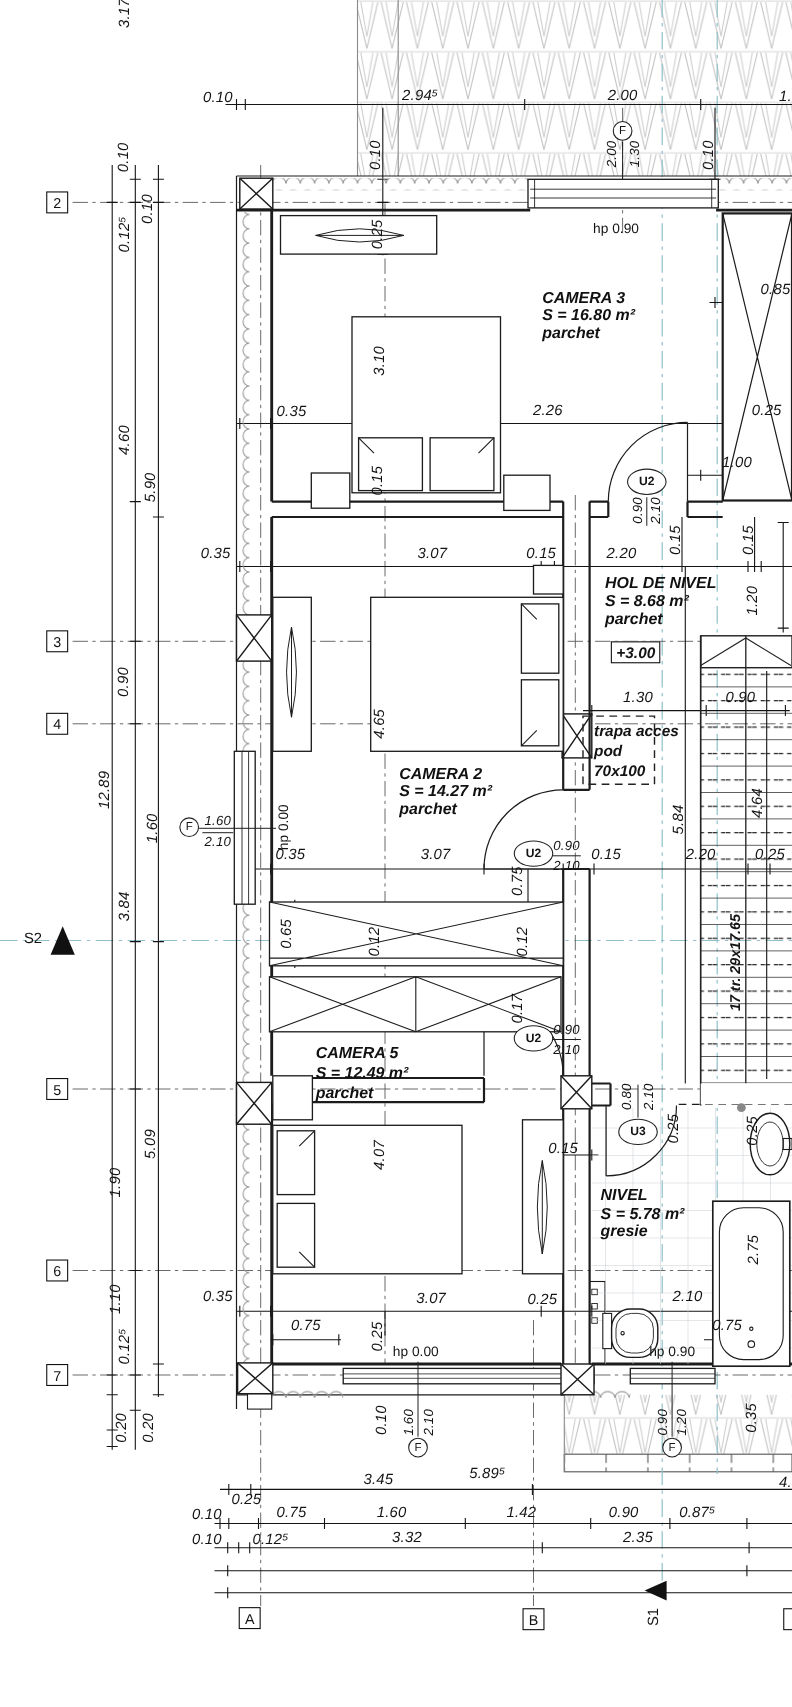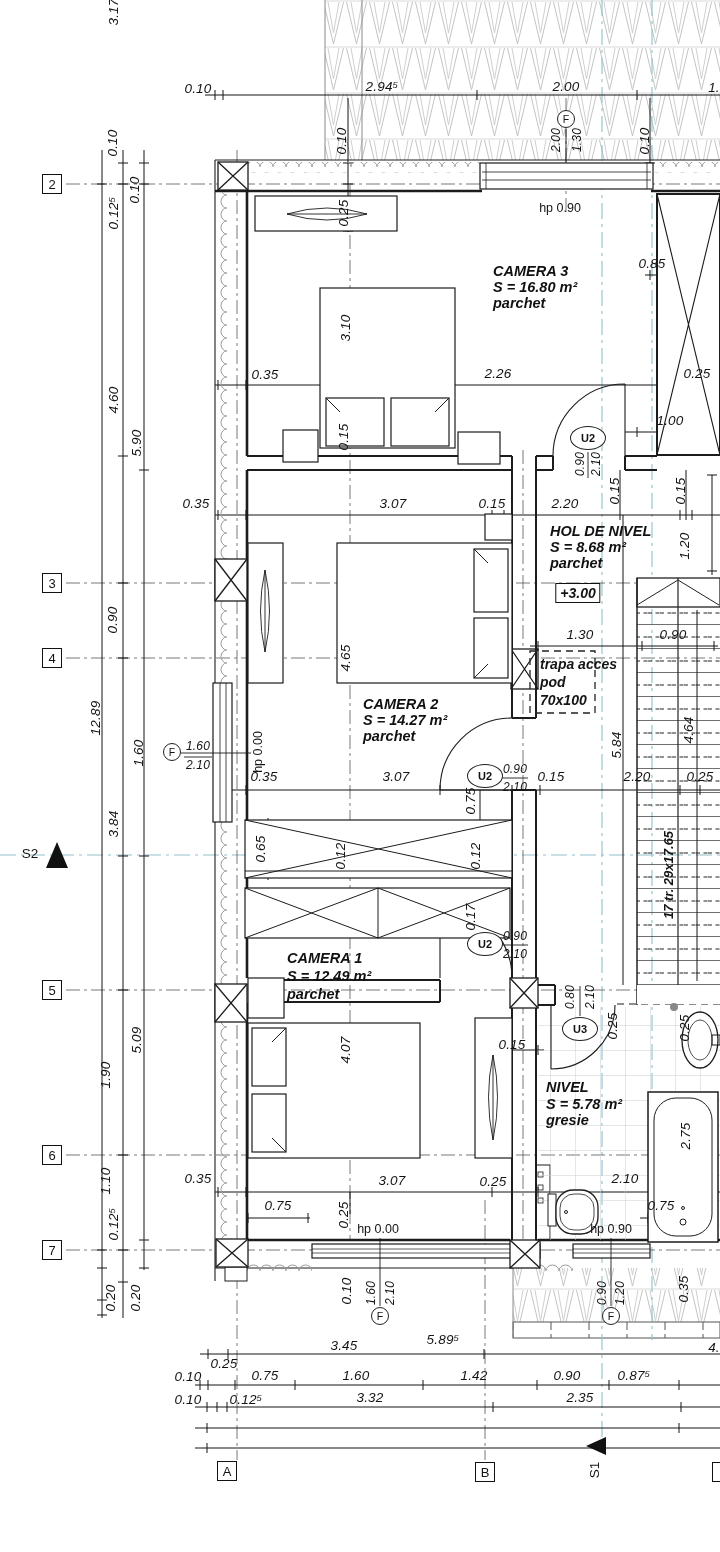--- a/index.html
+++ b/index.html
@@ -278,21 +278,21 @@
 
 <div class="circ f" style="left:566px;top:119px">F</div>
 <span class="lb r sm" style="left:556px;top:140px">2.00</span>
 <span class="lb r sm" style="left:577px;top:140px">1.30</span>
 <span class="hp" style="left:560px;top:208px">hp 0.90</span>
 
 <span class="lb r" style="left:343px;top:213px">0.25</span>
 <span class="room" style="left:493px;top:271px">CAMERA 3</span>
 <span class="room" style="left:493px;top:287px">S = 16.80 m²</span>
 <span class="room" style="left:493px;top:303px">parchet</span>
-<span class="lb" style="left:652px;top:263px">0.85</span>
+<span class="lb" style="left:705px;top:263px">0.85</span>
 <span class="lb r" style="left:345px;top:328px">3.10</span>
 <span class="lb" style="left:265px;top:374px">0.35</span>
 <span class="lb" style="left:498px;top:373px">2.26</span>
 <span class="lb" style="left:697px;top:373px">0.25</span>
 <span class="lb" style="left:670px;top:420px">1.00</span>
 <span class="lb r" style="left:343px;top:437px">0.15</span>
 <div class="circ" style="left:588px;top:438px">U2</div>
 <span class="lb r sm" style="left:580px;top:464px">0.90</span>
 <span class="lb r sm" style="left:596px;top:464px">2.10</span>
 
@@ -351,21 +351,21 @@
 <span class="sec" style="left:30px;top:853px">S2</span>
 
 <span class="lb r" style="left:260px;top:849px">0.65</span>
 <span class="lb r" style="left:340px;top:856px">0.12</span>
 <span class="lb r" style="left:475px;top:856px">0.12</span>
 
 <span class="lb r" style="left:470px;top:917px">0.17</span>
 <div class="circ" style="left:485px;top:944px">U2</div>
 <span class="lb sm" style="left:515px;top:936px">0.90</span>
 <span class="lb sm" style="left:515px;top:954px">2.10</span>
-<span class="room" style="left:287px;top:958px">CAMERA 1</span>
+<span class="room" style="left:287px;top:958px">CAMERA 5</span>
 <span class="room" style="left:287px;top:976px">S = 12.49 m²</span>
 <span class="room" style="left:287px;top:994px">parchet</span>
 <span class="lb r" style="left:345px;top:1050px">4.07</span>
 <span class="lb" style="left:512px;top:1044px">0.15</span>
 
 <span class="lb r sm" style="left:570px;top:997px">0.80</span>
 <span class="lb r sm" style="left:590px;top:997px">2.10</span>
 <div class="circ" style="left:580px;top:1029px">U3</div>
 <span class="lb r" style="left:612px;top:1026px">0.25</span>
 <span class="lb r" style="left:684px;top:1028px">0.25</span>

